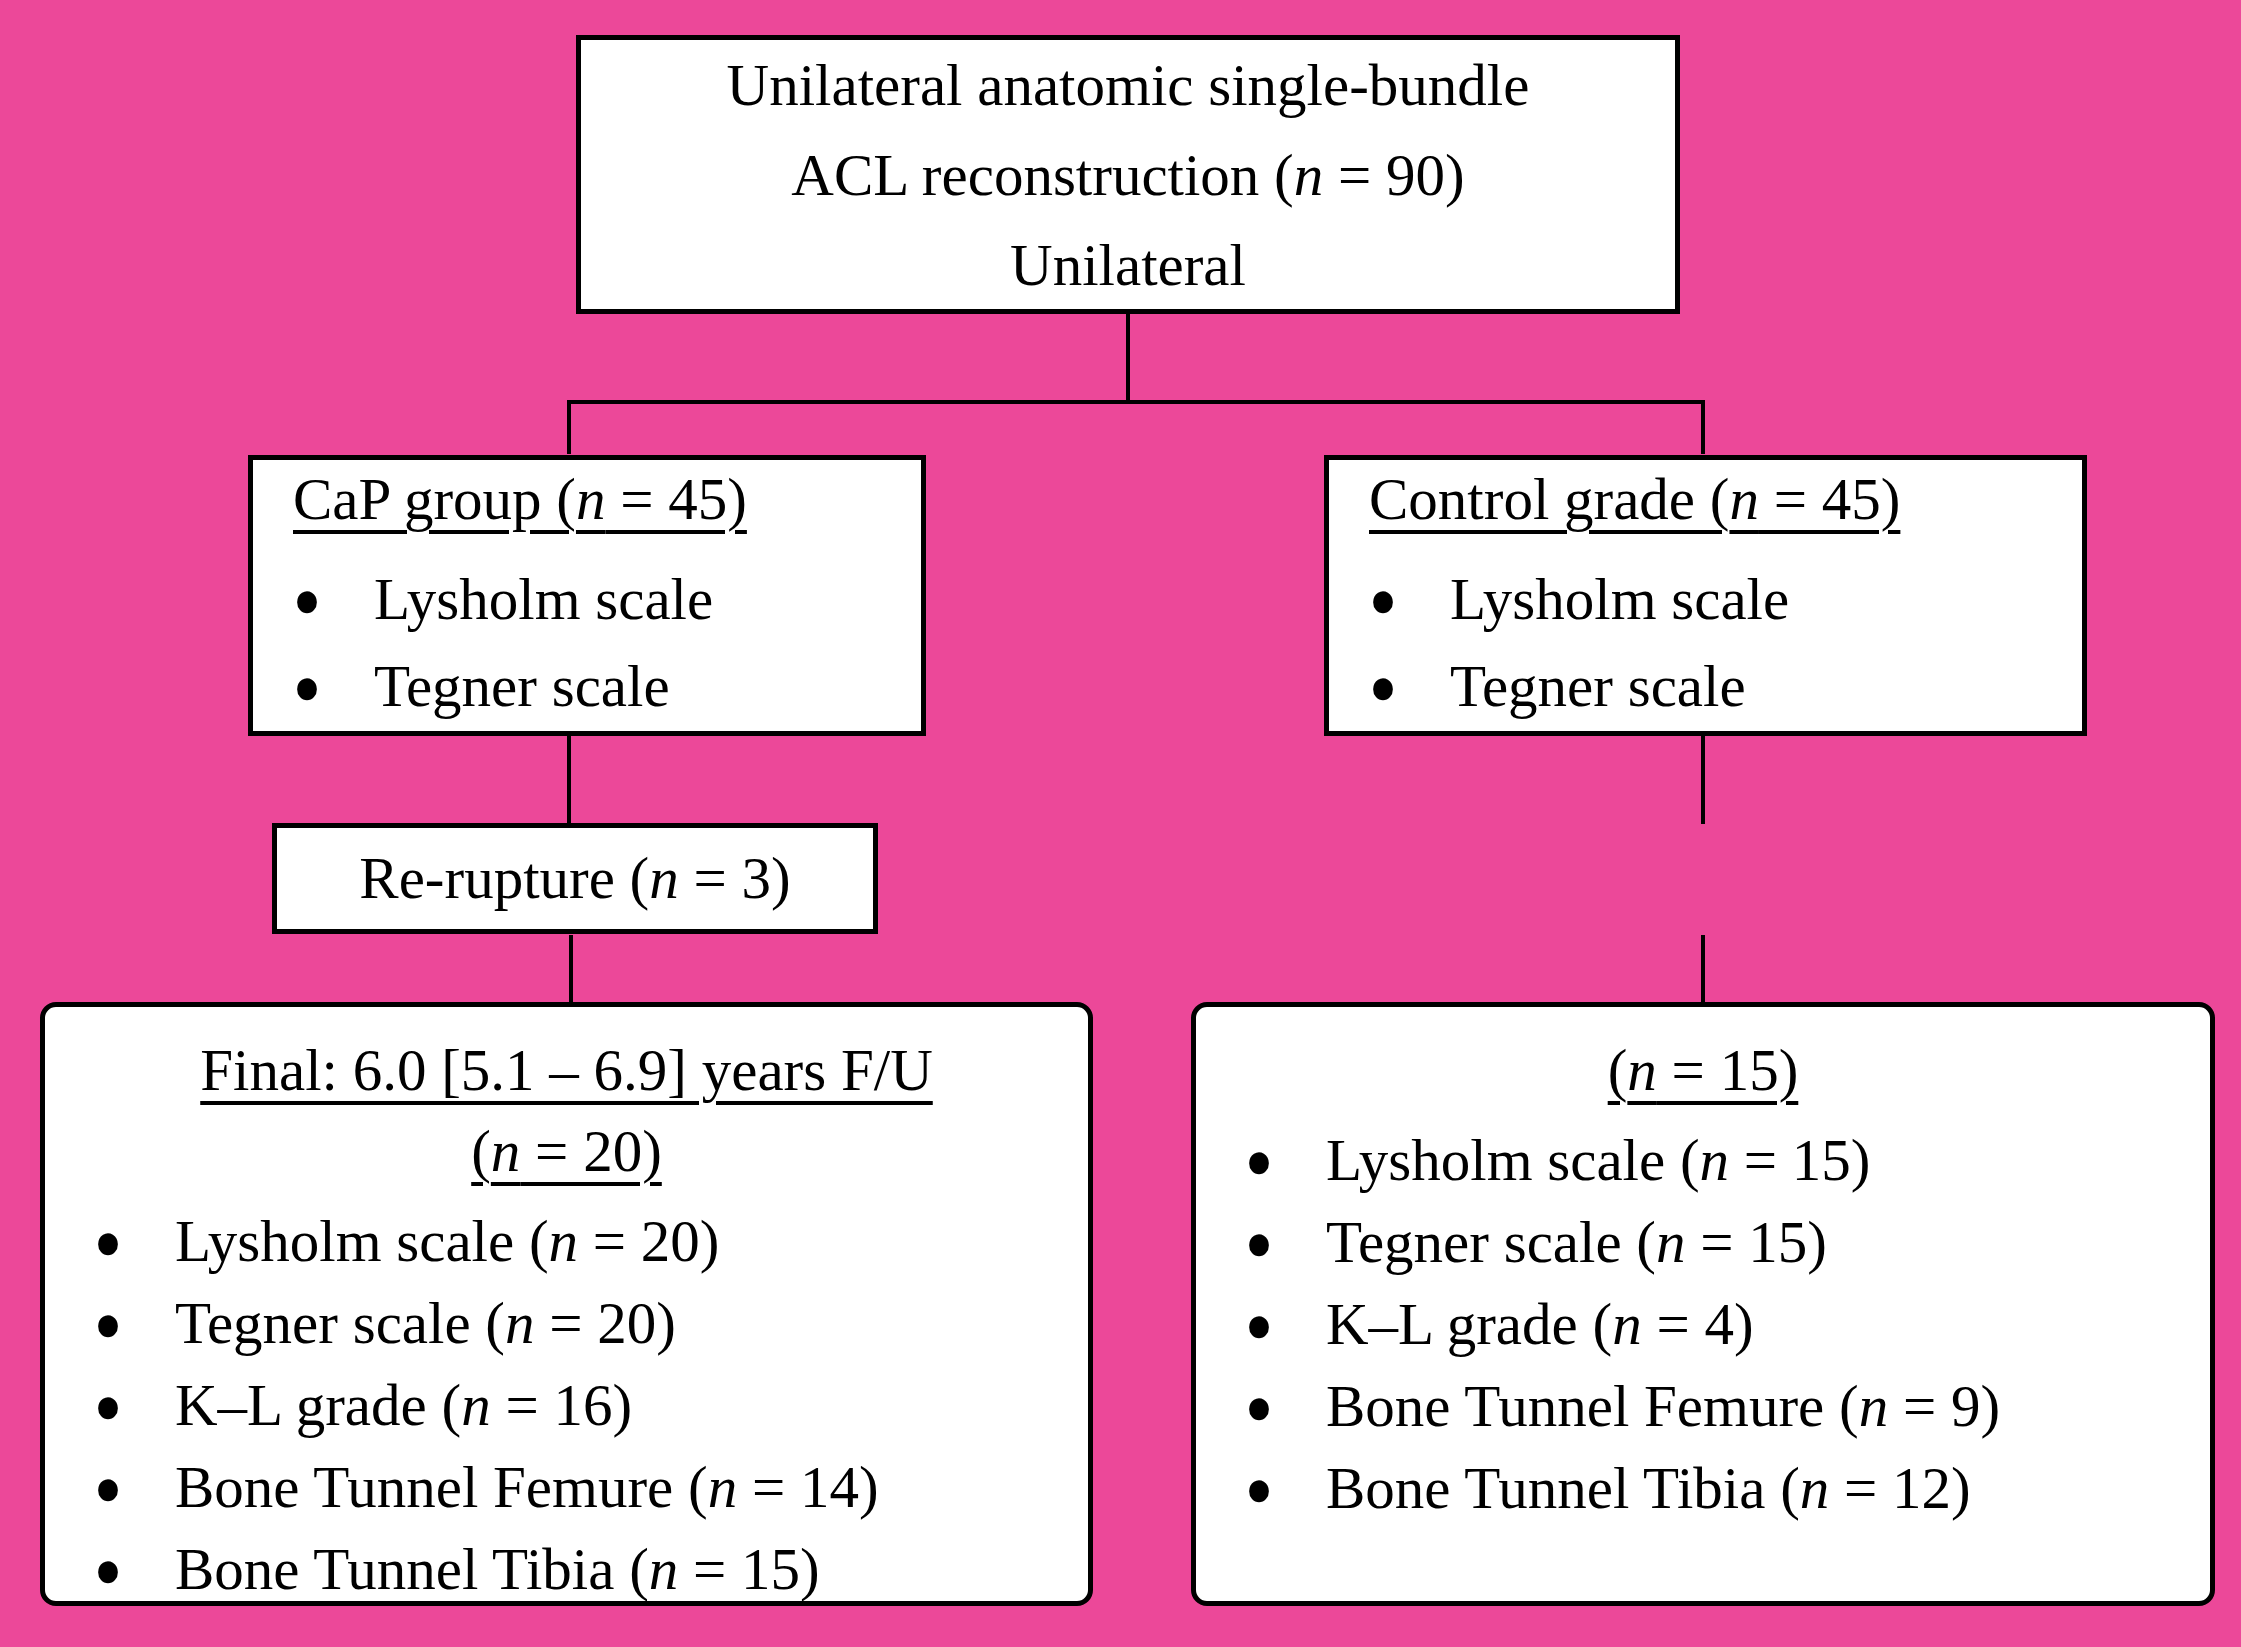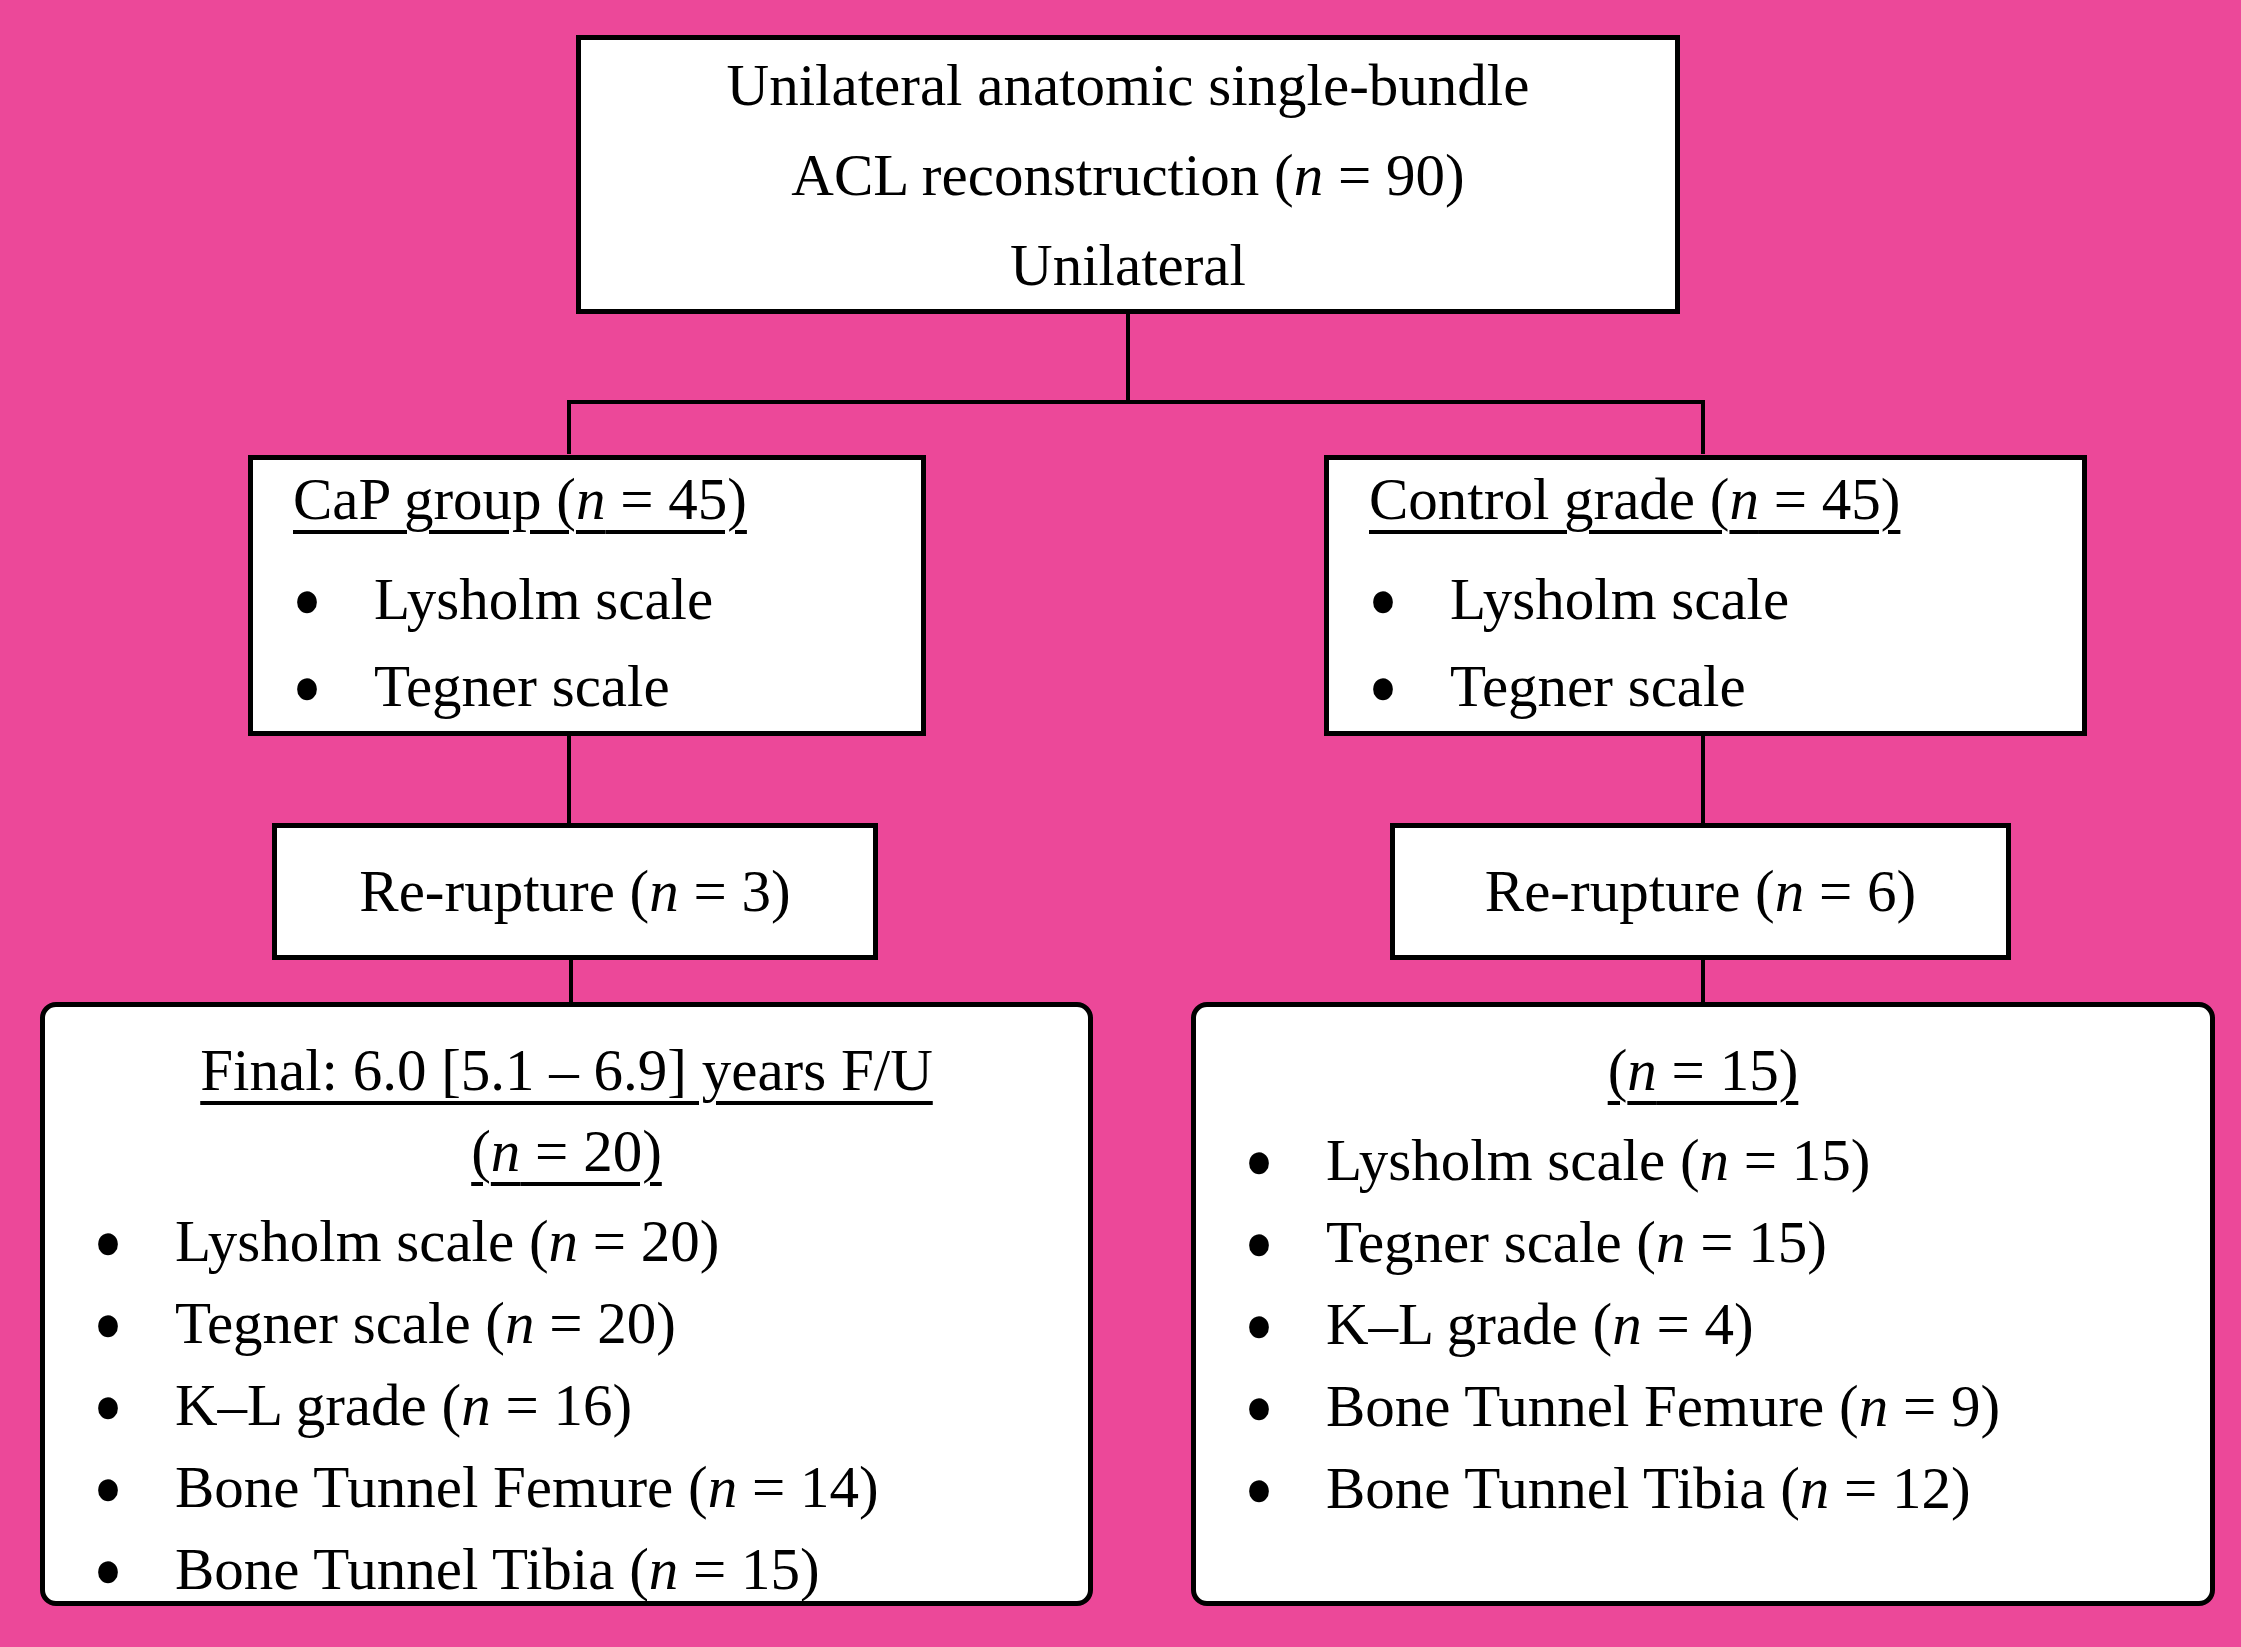--- a/index.html
+++ b/index.html
@@ -63,21 +63,21 @@
   .bullet {
     flex: 0 0 auto;
     width: 37px;
     margin-right: 44px;
     font-size: 46px;
     line-height: 1;
     transform: scaleY(1.12);
   }
   
   .rerup-box {
-    top: 823px; height: 137px;
+    top: 823px; height: 111px;
     display: flex; justify-content: center; align-items: center;
     text-align: left;
   }
   .rerup-left { left: 272px; width: 606px; }
   .rerup-right { left: 1390px; width: 621px; }
   
   .final-box {
     top: 1002px; height: 604px;
     padding-top: 23px;
     box-sizing: border-box;
@@ -144,23 +144,20 @@
       <div class="item">
         <span class="bullet">●</span>
         <span>Tegner scale</span>
       </div>
     </div>
   </div>
 
   <div class="box rerup-box rerup-left">
     <span><span>Re-rupture (</span><i class="nv">n</i><span> = 3)</span></span>
   </div>
-  <div class="box rerup-box rerup-right">
-    <span><span>Re-rupture (</span><i class="nv">n</i><span> = 6)</span></span>
-  </div>
 
   <div class="box final-box final-left">
     <div class="title-line">
       <span class="underline">Final: 6.0 [5.1 – 6.9] years F/U</span>
     </div>
     <div class="title-line">
       <span class="underline"><span>(</span><i class="nv">n</i><span> = 20)</span></span>
     </div>
     <div class="items">
       <div class="item">

